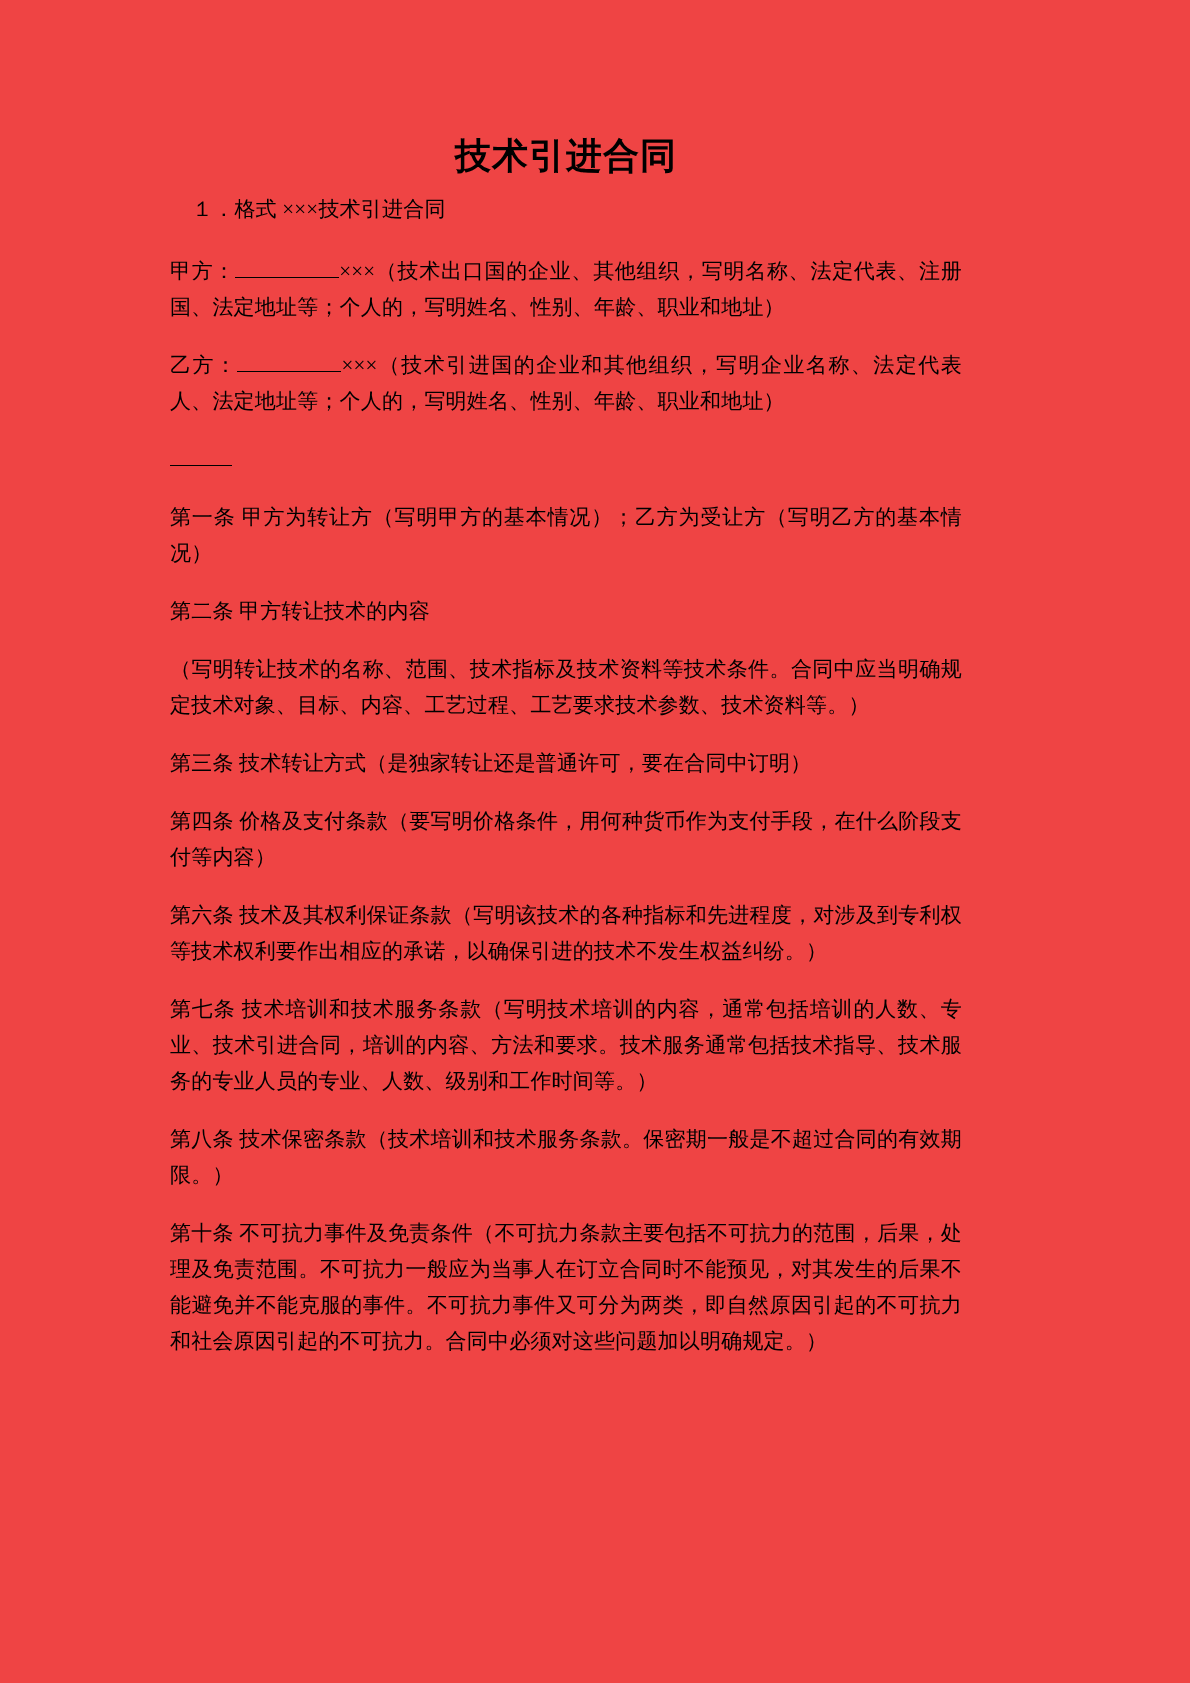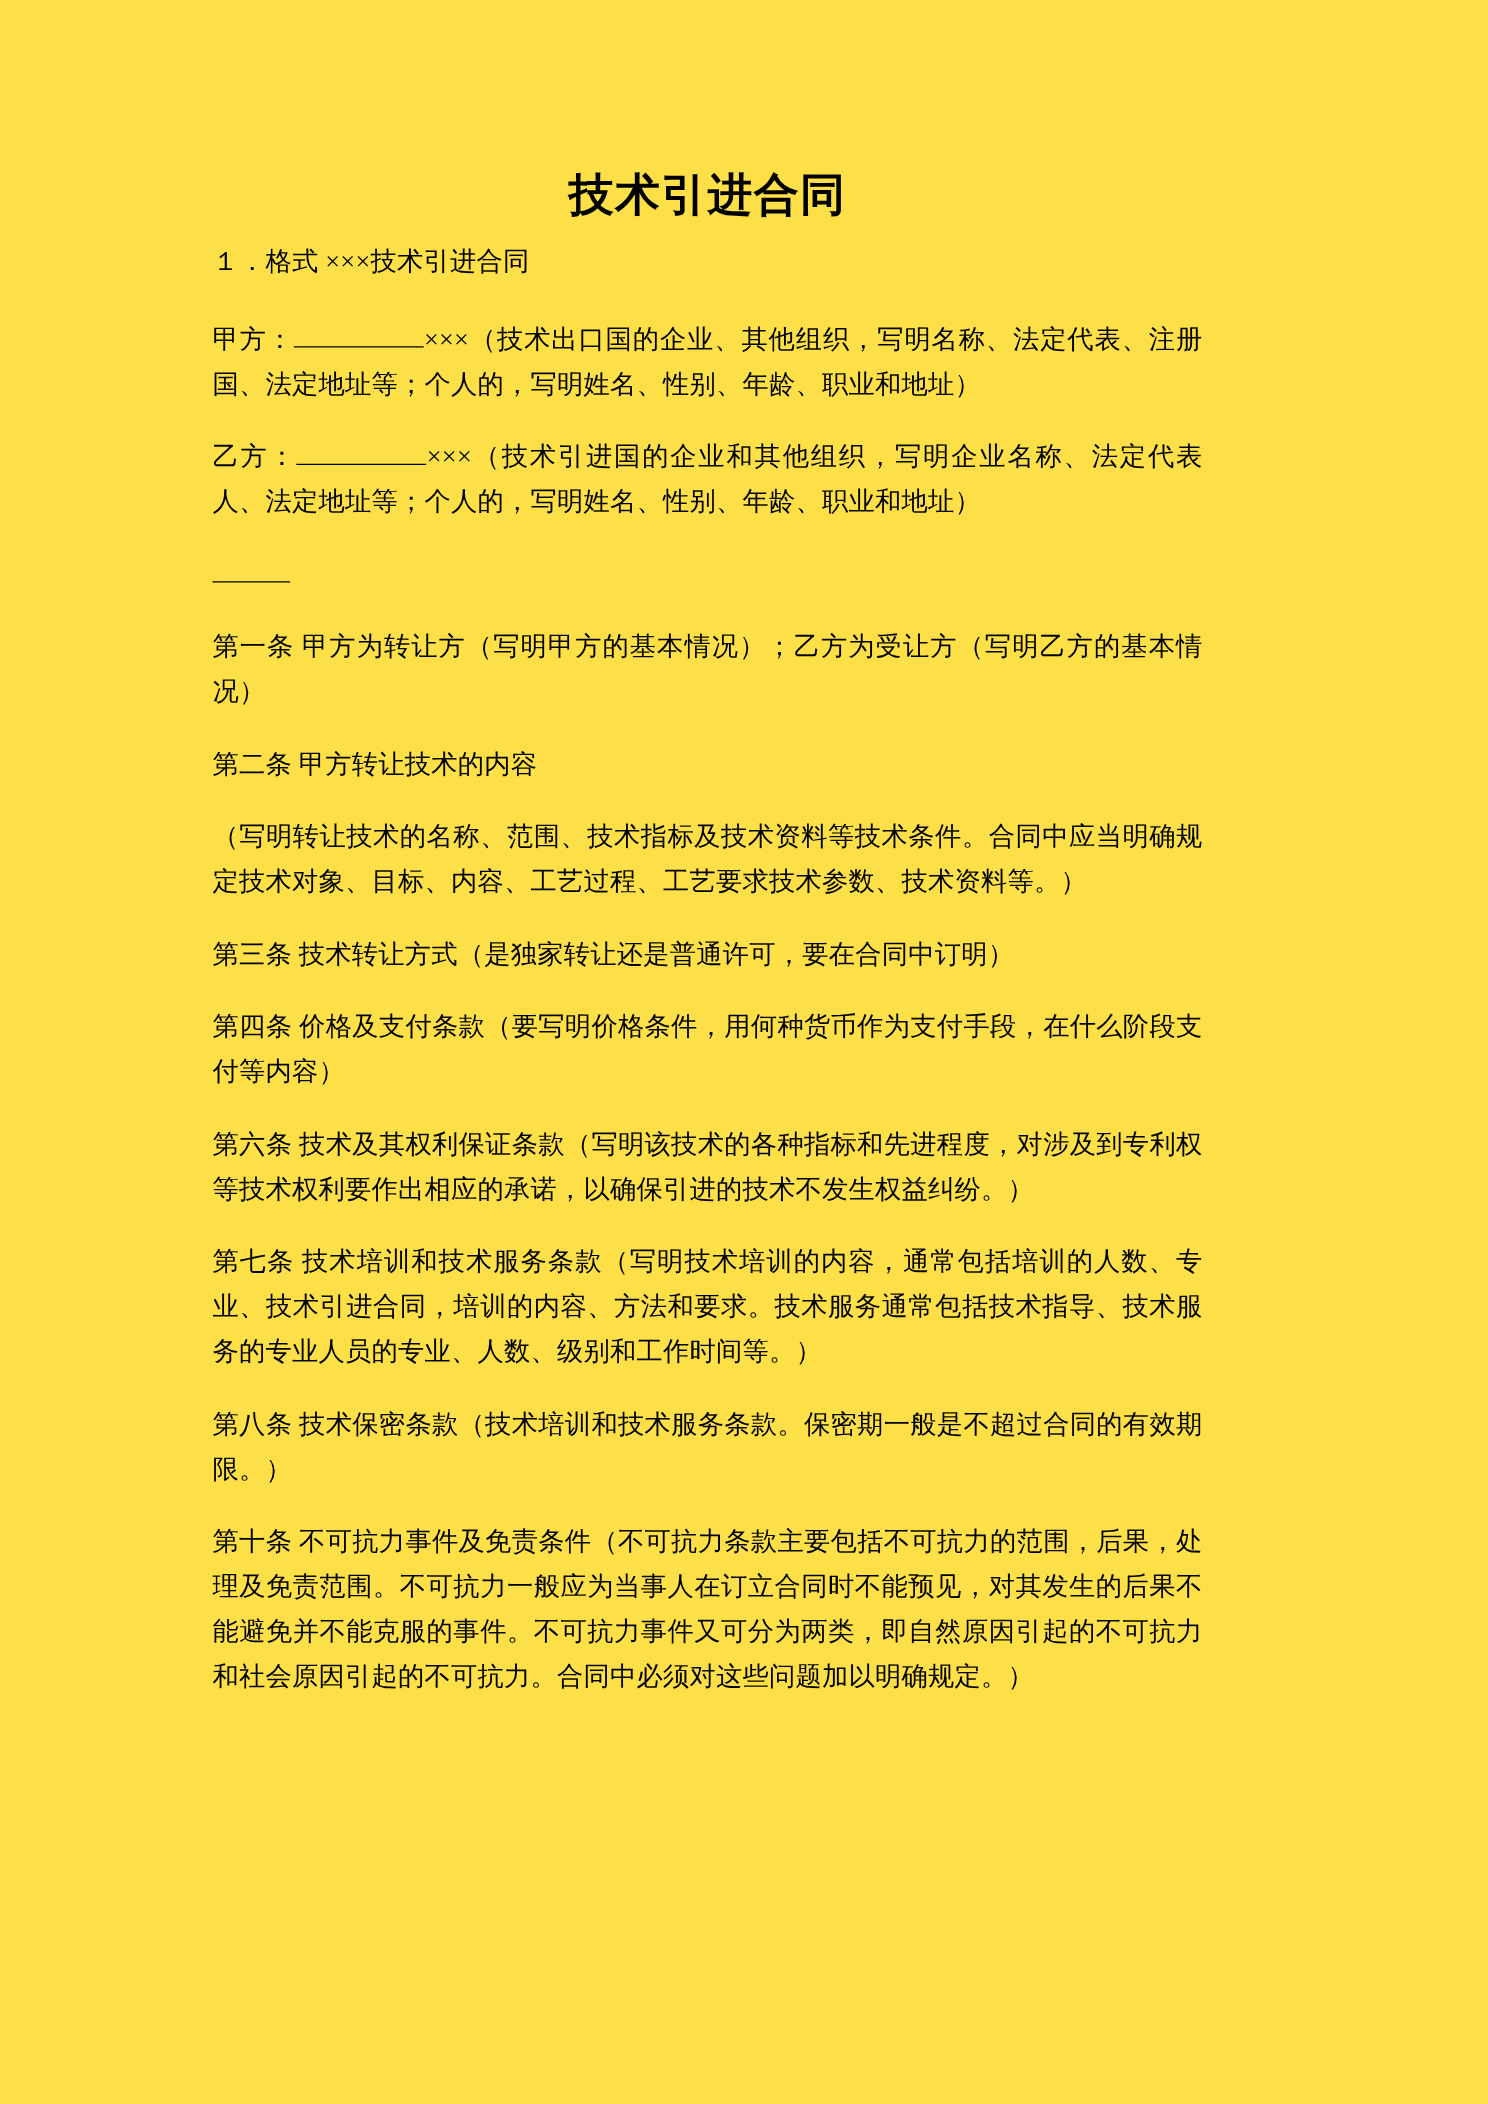--- a/index.html
+++ b/index.html
@@ -11,21 +11,21 @@
   body {
     font-family: "Liberation Serif", "DejaVu Serif", serif;
     color: #000000;
     -webkit-font-smoothing: antialiased;
   }
   .page {
     position: relative;
     width: 1190px;
     height: 1683px;
     margin: 0 auto;
-    background: #fde047;
+    background: #ef4444;
     box-sizing: border-box;
     overflow: hidden;
   }
   .content {
     position: absolute;
     left: 170px;
     top: 132px;
     width: 792px;
   }
   .doc-title {
@@ -42,20 +42,21 @@
     line-height: 36px;
     text-align: justify;
     text-justify: inter-ideograph;
     margin: 0 0 22px 0;
     letter-spacing: 0.2px;
     word-break: break-all;
   }
   .para.first-line {
     margin-top: 10px;
     margin-bottom: 26px;
+    margin-left: 22px;
   }
   .fill-blank {
     display: inline-block;
     border-bottom: 1px solid #000;
     vertical-align: baseline;
   }
   .blank-long { width: 104px; }
   .blank-short { width: 62px; }
 </style>
 </head>

